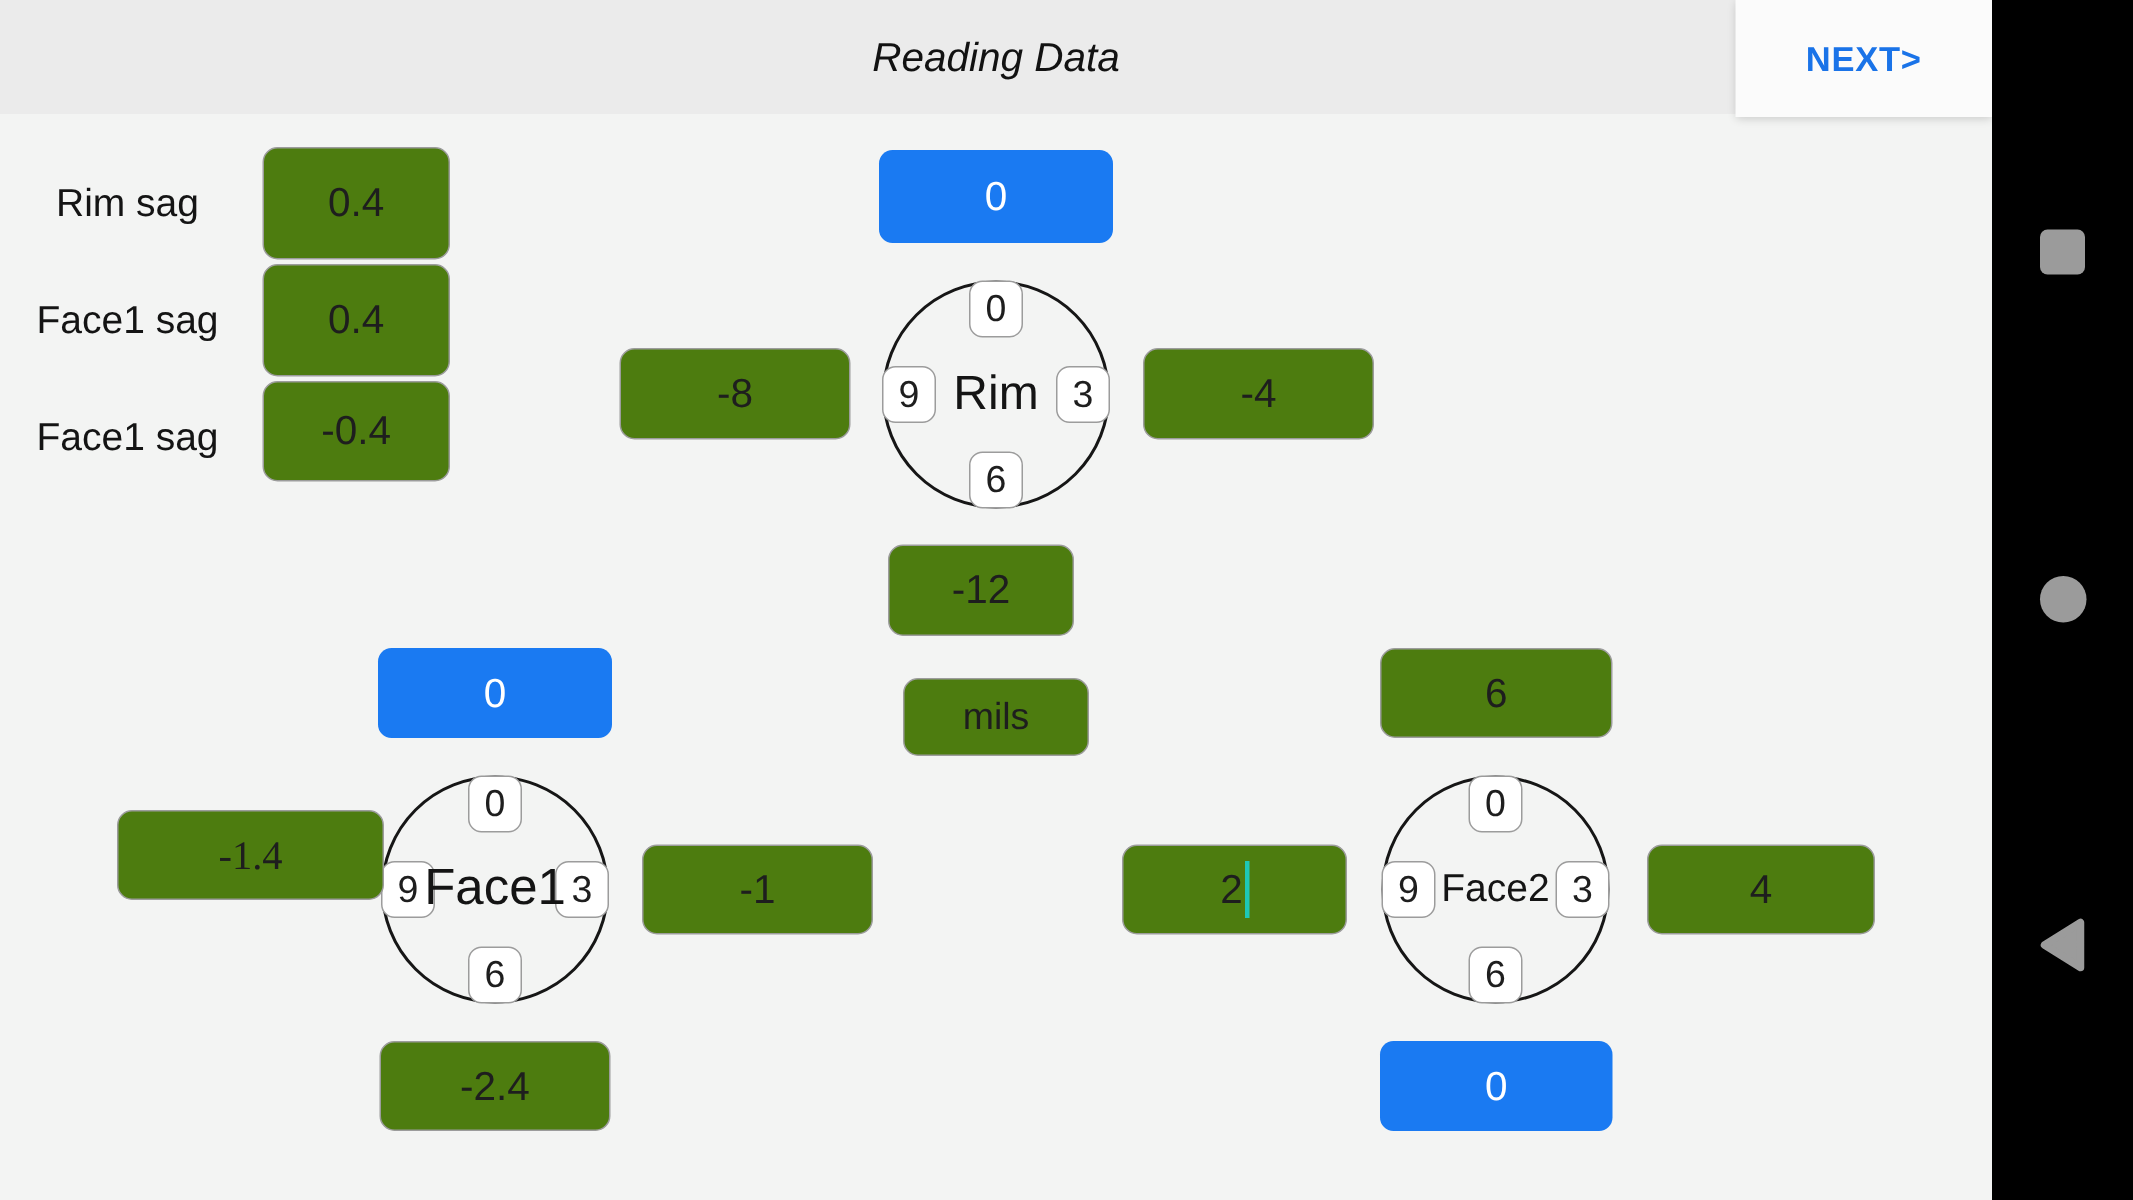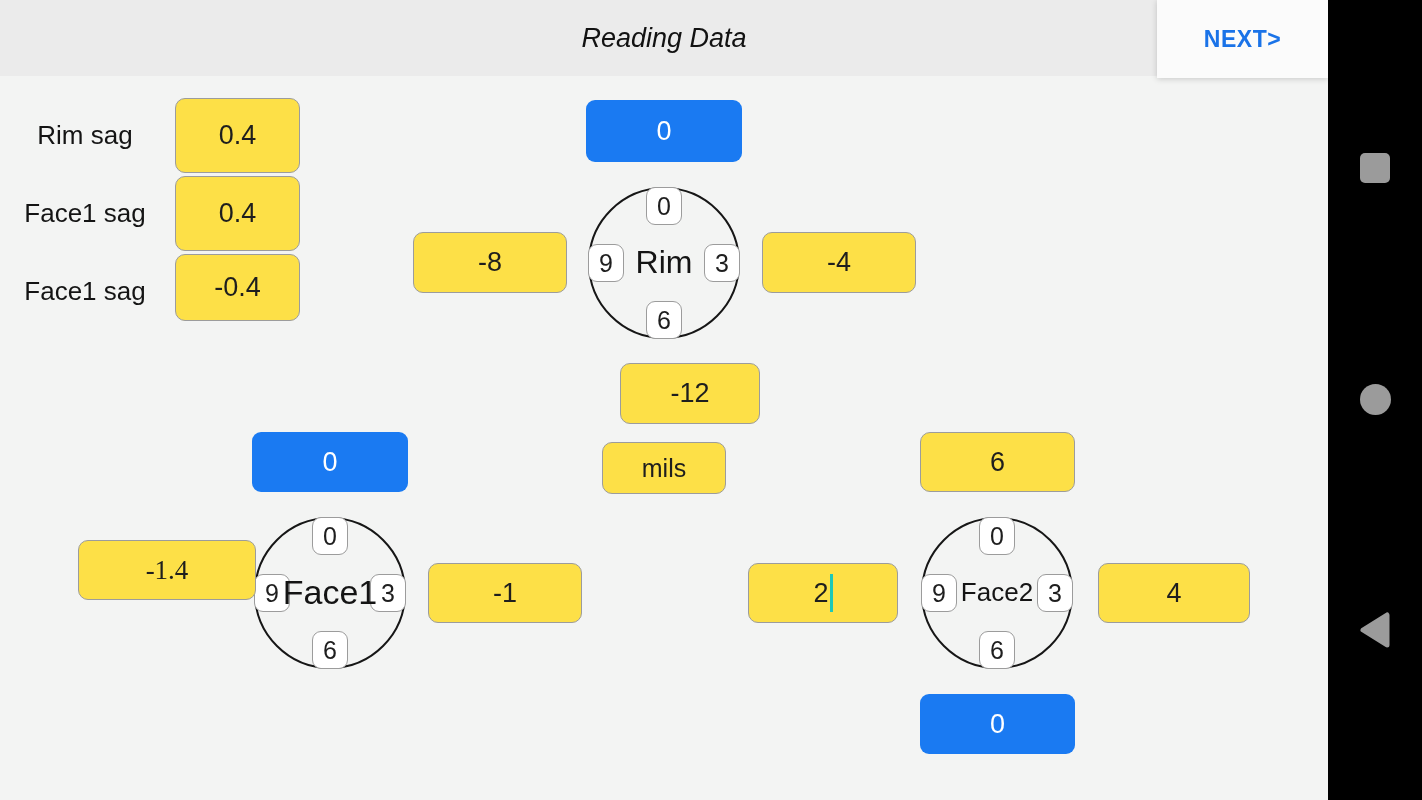--- a/index.html
+++ b/index.html
@@ -13,21 +13,21 @@
   .abs{position:absolute;box-sizing:border-box;}
   
   .header{left:0;top:0;width:1328px;height:76px;background:#EBEBEB;}
   .title{left:0;top:0;width:1328px;height:76px;display:flex;align-items:center;justify-content:center;
     font-size:27px;color:#121212;font-style:italic;}
   .next-card{left:1157px;top:0;width:171px;height:78px;background:#FBFBFB;
     display:flex;align-items:center;justify-content:center;cursor:pointer;
     box-shadow:0 1px 6px rgba(0,0,0,0.18);}
   .next-label{color:#1A73E8;font-size:23px;font-weight:bold;letter-spacing:0.5px;}
   
-  .vinput{background:#fde047;border:1.6px solid #9C9C9C;border-radius:10px;
+  .vinput{background:#4d7c0f;border:1.6px solid #9C9C9C;border-radius:10px;
     display:flex;align-items:center;justify-content:center;font-size:27px;color:#1E1E1E;cursor:text;}
   .label-cell{display:flex;align-items:center;justify-content:center;font-size:26px;color:#141414;}
   
   .blue-btn{background:#1A7AF2;border:none;border-radius:9px;color:#FFFFFF;
     display:flex;align-items:center;justify-content:center;font-size:27px;cursor:pointer;}
   
   .dial-circle{border:2px solid #161616;border-radius:50%;background:transparent;}
   .pos-box{position:absolute;width:36px;height:38px;background:#FFFFFF;border:1.6px solid #9C9C9C;
     border-radius:9px;display:flex;align-items:center;justify-content:center;font-size:25px;color:#1E1E1E;box-sizing:border-box;}
   .pos-top{left:50%;top:-2px;transform:translateX(-50%);}
@@ -68,36 +68,37 @@
   <div class="abs dial-circle" style="left:588px;top:187px;width:152px;height:152px;">
     <div class="pos-box pos-top">0</div>
     <div class="pos-box pos-left">9</div>
     <div class="pos-box pos-right">3</div>
     <div class="pos-box pos-bottom">6</div>
     <div class="dial-name">Rim</div>
   </div>
 
   <div class="abs vinput" style="left:413px;top:232px;width:154px;height:61px;">-8</div>
   <div class="abs vinput" style="left:762px;top:232px;width:154px;height:61px;">-4</div>
-  <div class="abs vinput" style="left:620px;top:363px;width:140px;height:61px;">-12</div>
+  <div class="abs vinput" style="left:592px;top:363px;width:124px;height:61px;">-12</div>
 
-  <div class="abs vinput" style="left:602px;top:442px;width:124px;height:52px;font-size:25px;">mils</div>
+  <div class="abs vinput" style="left:602px;top:452px;width:124px;height:52px;font-size:25px;">mils</div>
 
   <div class="abs blue-btn" style="left:252px;top:432px;width:156px;height:60px;">0</div>
 
   <div class="abs dial-circle" style="left:254px;top:517px;width:152px;height:152px;">
     <div class="pos-box pos-top">0</div>
     <div class="pos-box pos-left">9</div>
     <div class="pos-box pos-right">3</div>
     <div class="pos-box pos-bottom">6</div>
     <div class="dial-name" style="font-size:34px;">Face1</div>
   </div>
 
   <div class="abs vinput" style="left:78px;top:540px;width:178px;height:60px;font-family:Liberation Serif, serif;">-1.4</div>
   <div class="abs vinput" style="left:428px;top:563px;width:154px;height:60px;">-1</div>
+  <div class="abs vinput" style="left:253px;top:694px;width:154px;height:60px;">-2.4</div>
 
   <div class="abs vinput" style="left:920px;top:432px;width:155px;height:60px;">6</div>
 
   <div class="abs dial-circle" style="left:921px;top:517px;width:152px;height:152px;">
     <div class="pos-box pos-top">0</div>
     <div class="pos-box pos-left">9</div>
     <div class="pos-box pos-right">3</div>
     <div class="pos-box pos-bottom">6</div>
     <div class="dial-name" style="font-size:26px;">Face2</div>
   </div>

